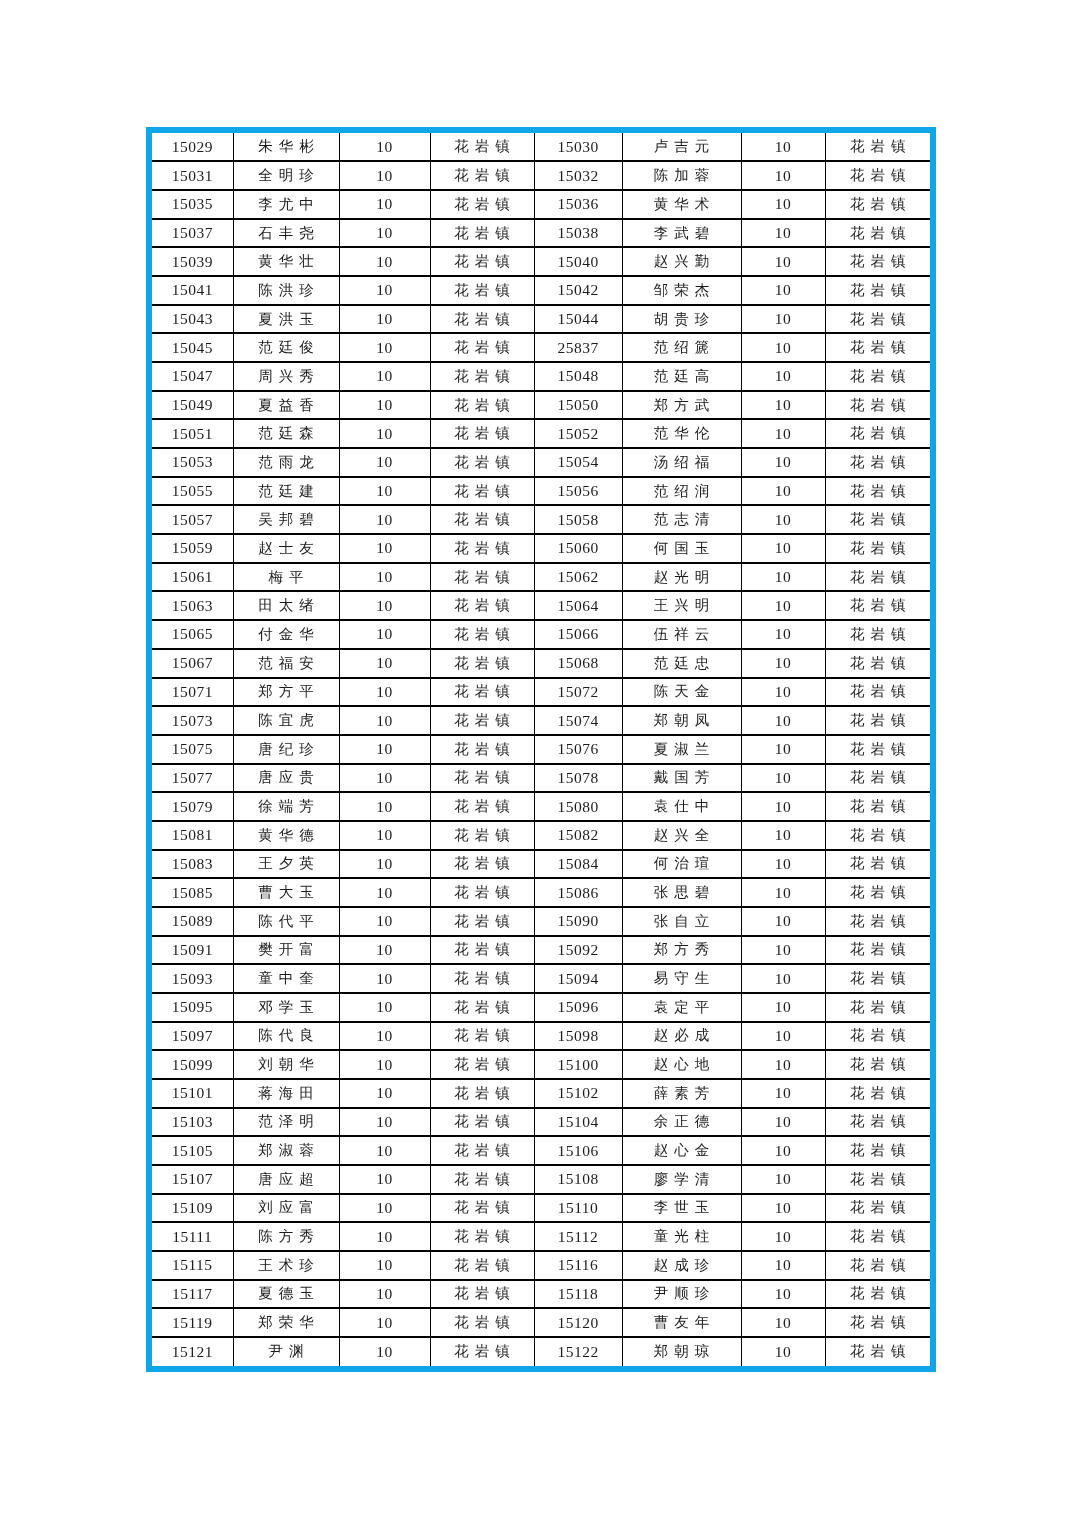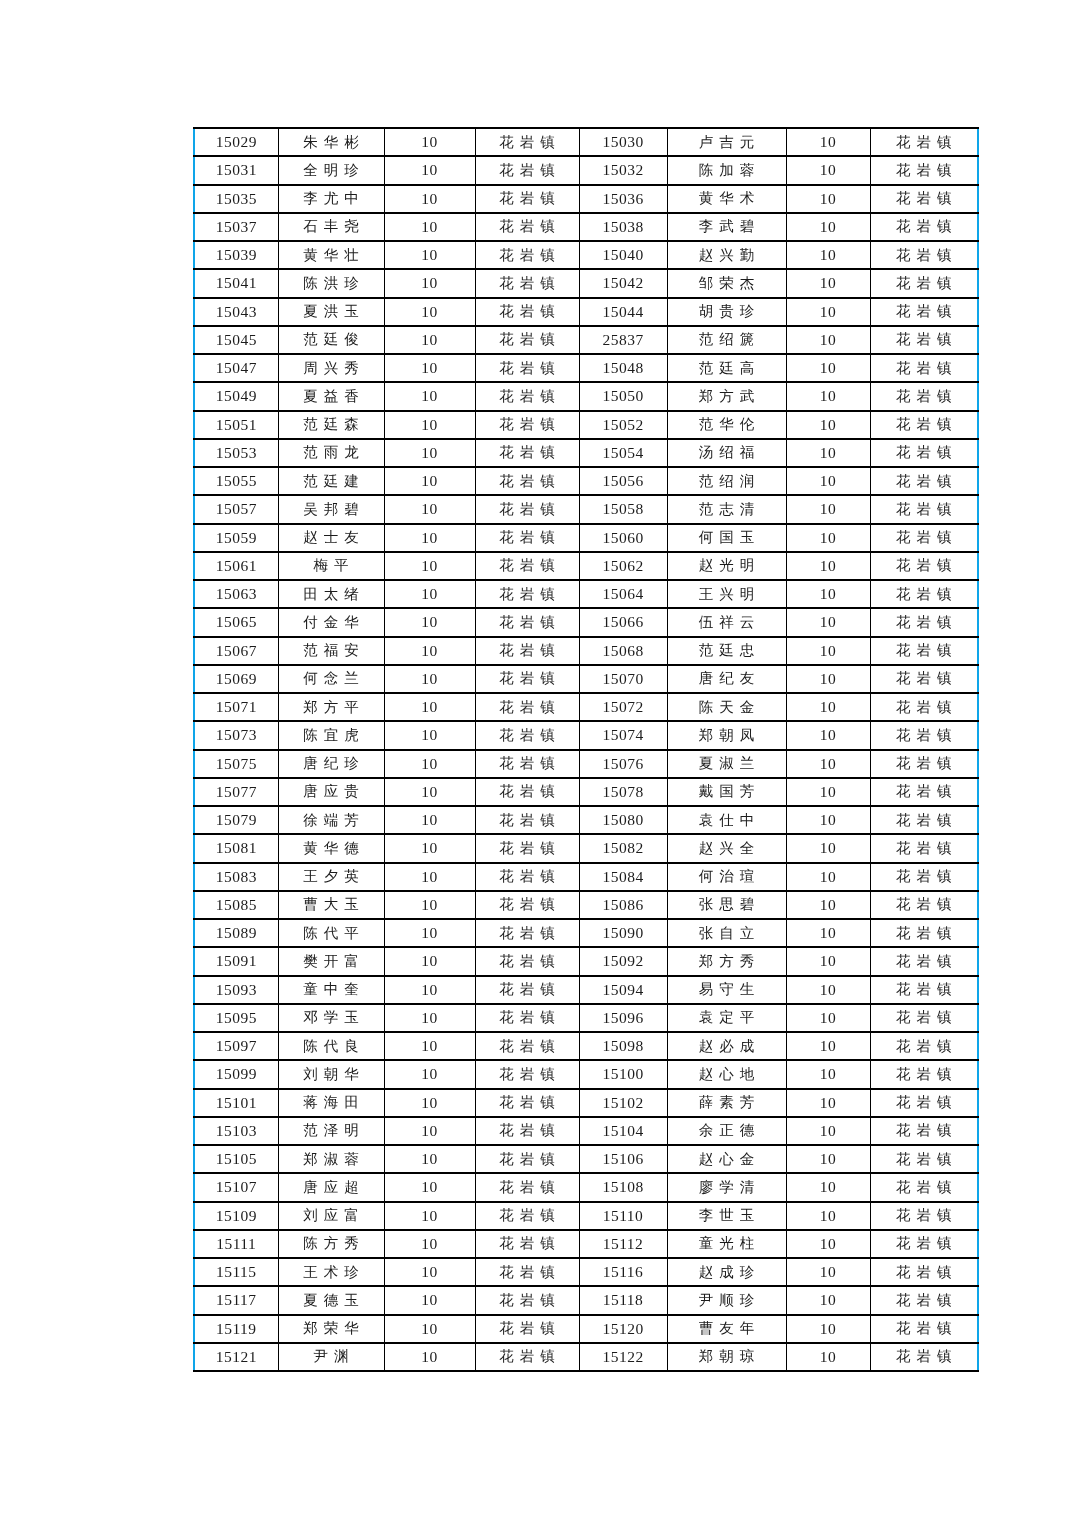--- a/index.html
+++ b/index.html
@@ -19,22 +19,21 @@
     left: 146px;
     top: 127px;
     width: 784px;
     height: 1245px;
   }
   table.roster {
     width: 100%;
     height: 100%;
     border-collapse: collapse;
     table-layout: fixed;
-    border: 2px solid #0ea5e9;
-    margin-left: 47px;
+    border: 6px solid #0ea5e9;
   }
   table.roster td {
     border-left: 1px solid #000;
     border-right: 1px solid #000;
     border-top: 2px solid #000;
     border-bottom: 2px solid #000;
     text-align: center;
     vertical-align: middle;
     padding: 0;
     overflow: hidden;
@@ -250,30 +249,20 @@
           <td class="num">15067</td>
           <td class="cjk">范福安</td>
           <td class="num">10</td>
           <td class="cjk">花岩镇</td>
           <td class="num">15068</td>
           <td class="cjk">范廷忠</td>
           <td class="num">10</td>
           <td class="cjk">花岩镇</td>
         </tr>
         <tr>
-          <td class="num">15069</td>
-          <td class="cjk">何念兰</td>
-          <td class="num">10</td>
-          <td class="cjk">花岩镇</td>
-          <td class="num">15070</td>
-          <td class="cjk">唐纪友</td>
-          <td class="num">10</td>
-          <td class="cjk">花岩镇</td>
-        </tr>
-        <tr>
           <td class="num">15071</td>
           <td class="cjk">郑方平</td>
           <td class="num">10</td>
           <td class="cjk">花岩镇</td>
           <td class="num">15072</td>
           <td class="cjk">陈天金</td>
           <td class="num">10</td>
           <td class="cjk">花岩镇</td>
         </tr>
         <tr>

